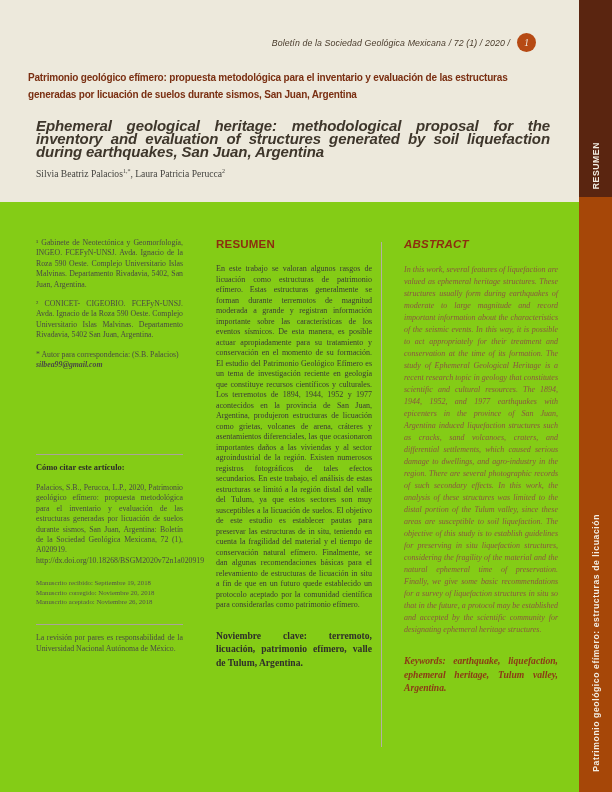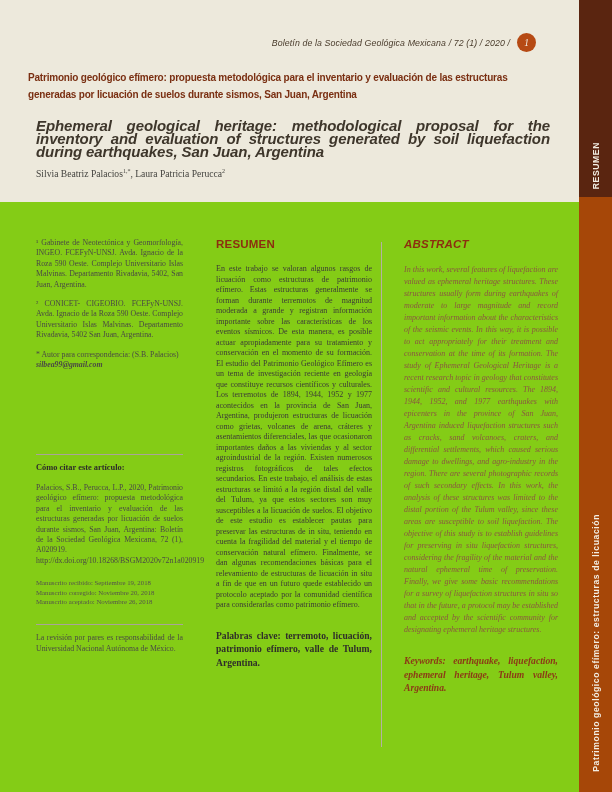--- a/index.html
+++ b/index.html
@@ -152,21 +152,21 @@
     </div>
 
     <div class="rule2"></div>
 
     <p>La revisión por pares es responsabilidad de la Universidad Nacional Autónoma de México.</p>
   </div>
 
   <div class="col col-mid">
     <h3 class="sec-heading">RESUMEN</h3>
     <p class="body-text">En este trabajo se valoran algunos rasgos de licuación como estructuras de patrimonio efímero. Estas estructuras generalmente se forman durante terremotos de magnitud moderada a grande y registran información importante sobre las características de los eventos sísmicos. De esta manera, es posible actuar apropiadamente para su tratamiento y conservación en el momento de su formación. El estudio del Patrimonio Geológico Efímero es un tema de investigación reciente en geología que constituye recursos científicos y culturales. Los terremotos de 1894, 1944, 1952 y 1977 acontecidos en la provincia de San Juan, Argentina, produjeron estructuras de licuación como grietas, volcanes de arena, cráteres y asentamientos diferenciales, las que ocasionaron importantes daños a las viviendas y al sector agroindustrial de la región. Existen numerosos registros fotográficos de tales efectos secundarios. En este trabajo, el análisis de estas estructuras se limitó a la región distal del valle del Tulum, ya que estos sectores son muy susceptibles a la licuación de suelos. El objetivo de este estudio es establecer pautas para preservar las estructuras de in situ, teniendo en cuenta la fragilidad del material y el tiempo de conservación natural efímero. Finalmente, se dan algunas recomendaciones básicas para el relevamiento de estructuras de licuación in situ a fin de que en un futuro quede establecido un protocolo aceptado por la comunidad científica para considerarlas como patrimonio efímero.</p>
-    <p class="kw">Palabras clave: terremoto, licuación, patrimonio efímero, valle de Tulum, Argentina.</p>
+    <p class="kw">Noviembre clave: terremoto, licuación, patrimonio efímero, valle de Tulum, Argentina.</p>
   </div>
 
   <div class="col-divider"></div>
 
   <div class="col col-right">
     <h3 class="sec-heading it">ABSTRACT</h3>
     <p class="body-text abstract">In this work, several features of liquefaction are valued as ephemeral heritage structures. These structures usually form during earthquakes of moderate to large magnitude and record important information about the characteristics of the seismic events. In this way, it is possible to act appropriately for their treatment and conservation at the time of its formation. The study of Ephemeral Geological Heritage is a recent research topic in geology that constitutes scientific and cultural resources. The 1894, 1944, 1952, and 1977 earthquakes with epicenters in the province of San Juan, Argentina induced liquefaction structures such as cracks, sand volcanoes, craters, and differential settlements, which caused serious damage to dwellings, and agro-industry in the region. There are several photographic records of such secondary effects. In this work, the analysis of these structures was limited to the distal portion of the Tulum valley, since these areas are susceptible to soil liquefaction. The objective of this study is to establish guidelines for preserving in situ liquefaction structures, considering the fragility of the material and the natural ephemeral time of preservation. Finally, we give some basic recommendations for a survey of liquefaction structures in situ so that in the future, a protocol may be established and accepted by the scientific community for designating ephemeral heritage structures.</p>
     <p class="kw en">Keywords: earthquake, liquefaction, ephemeral heritage, Tulum valley, Argentina.</p>
   </div>
 

